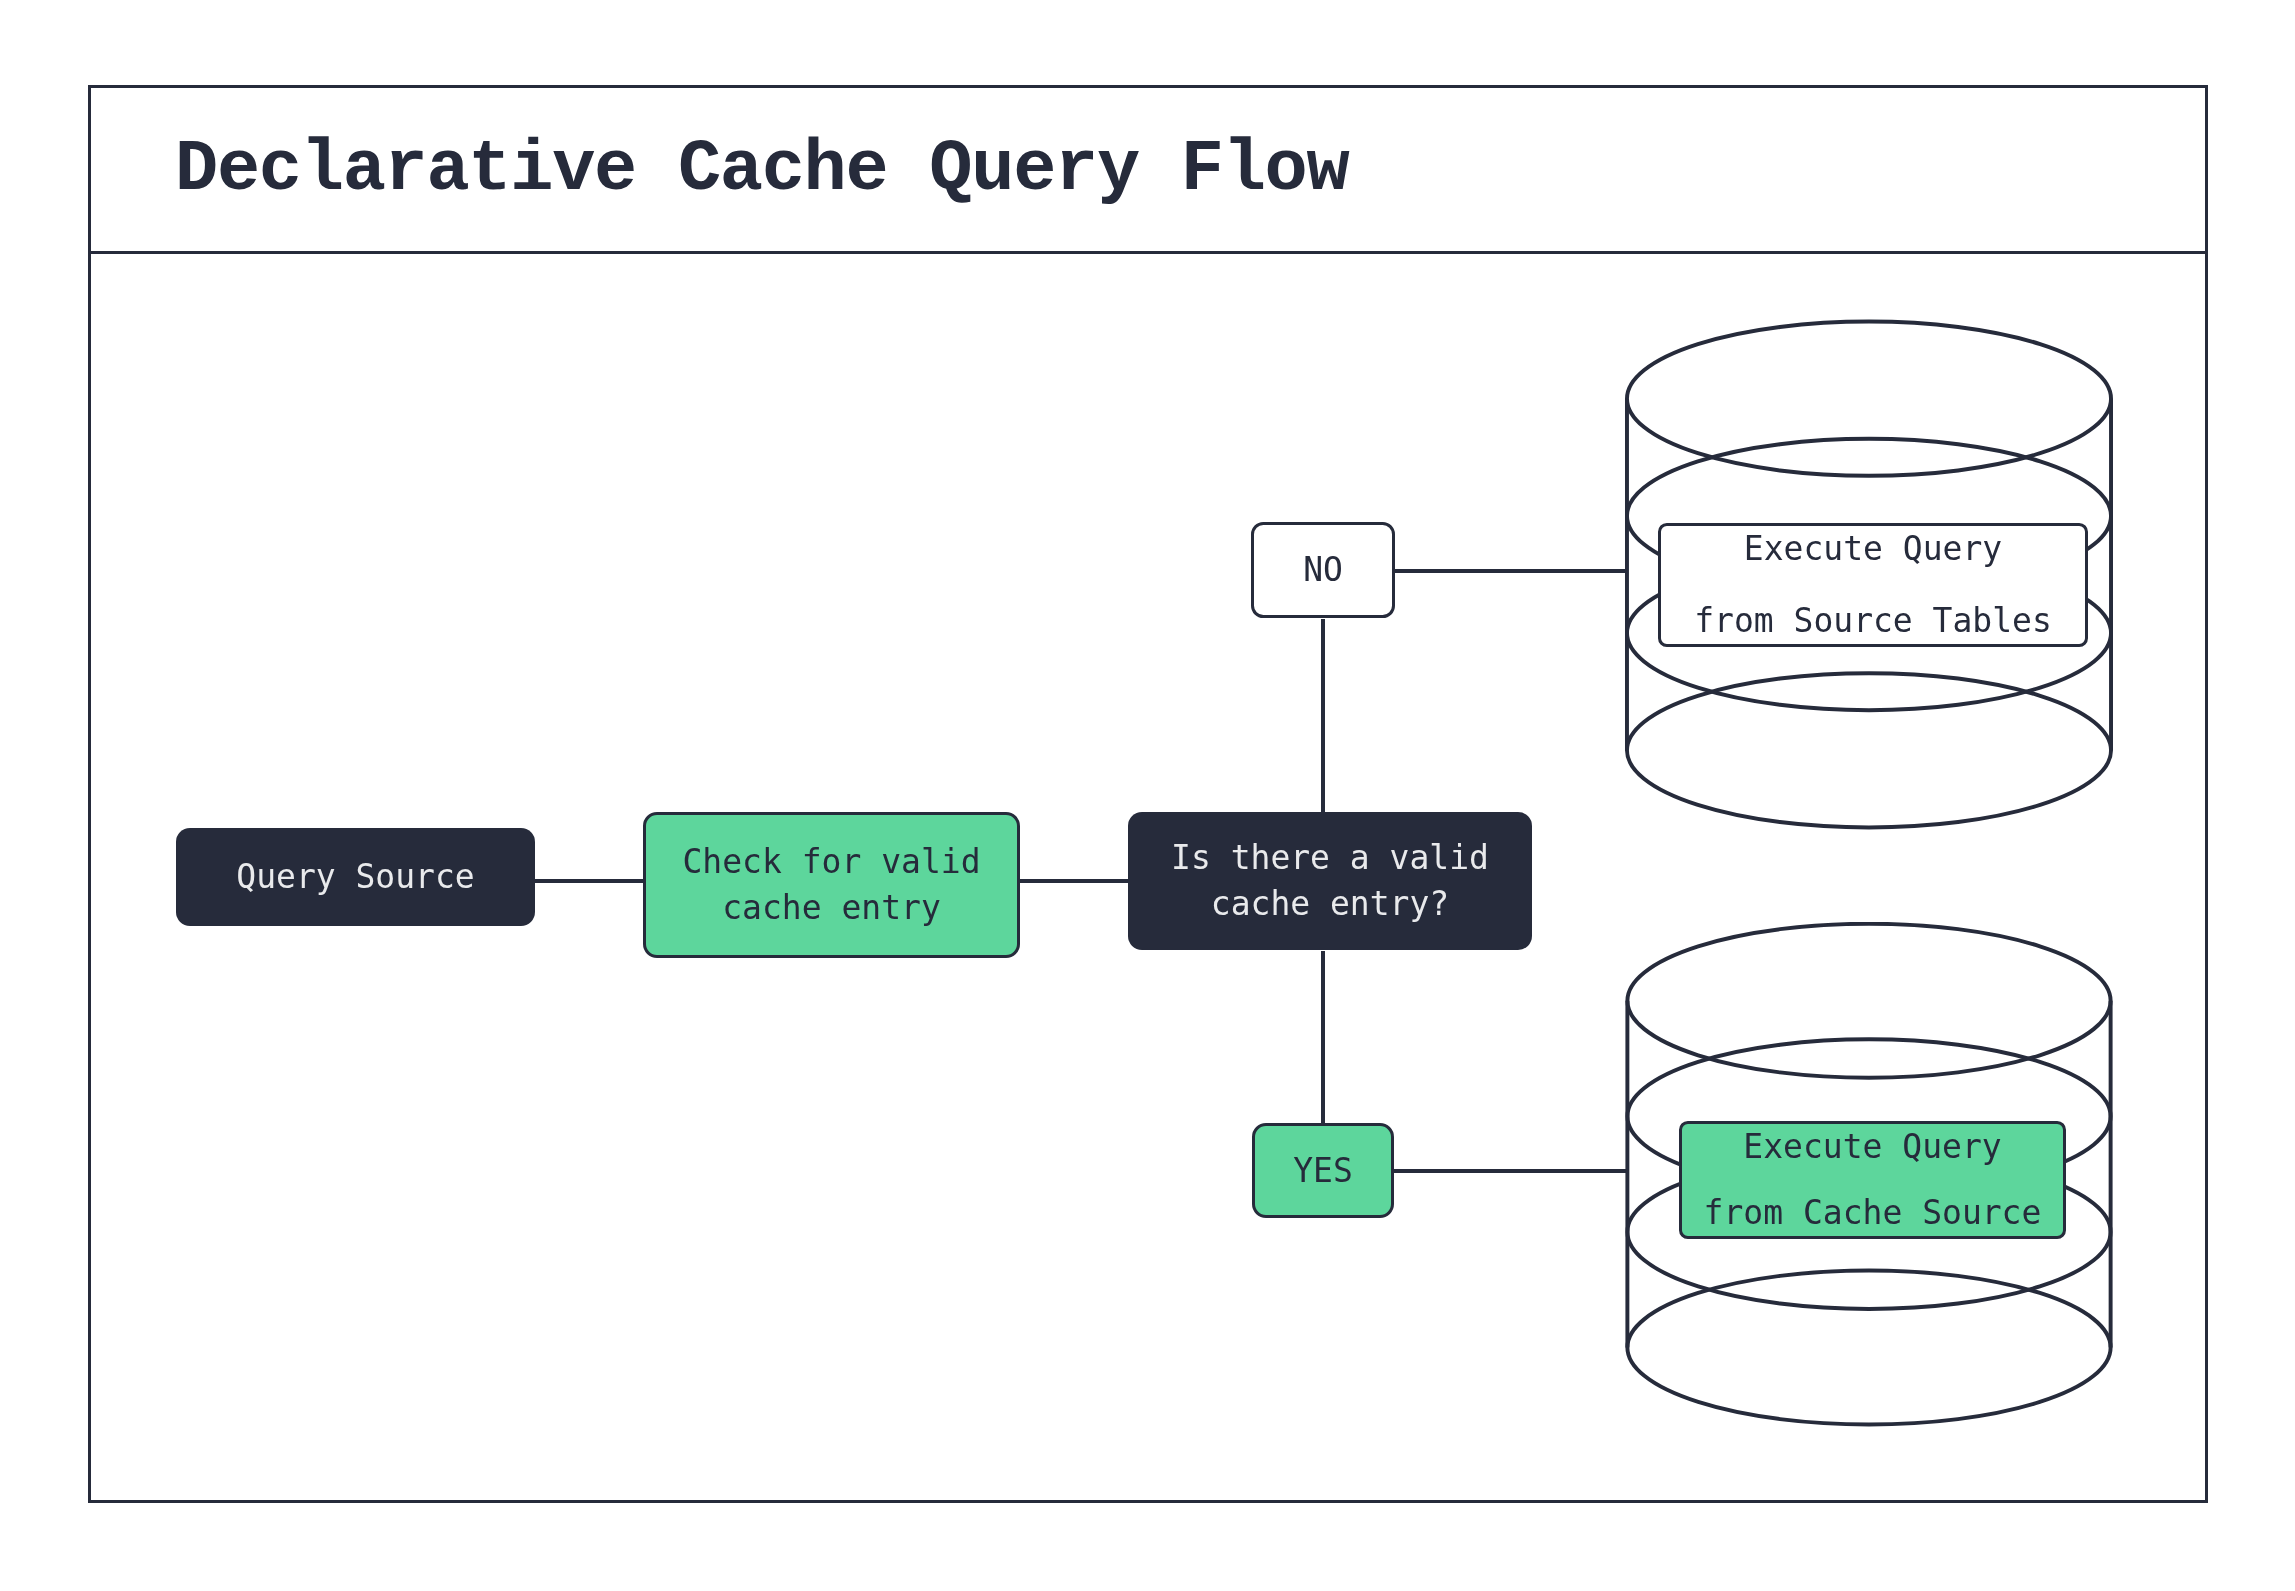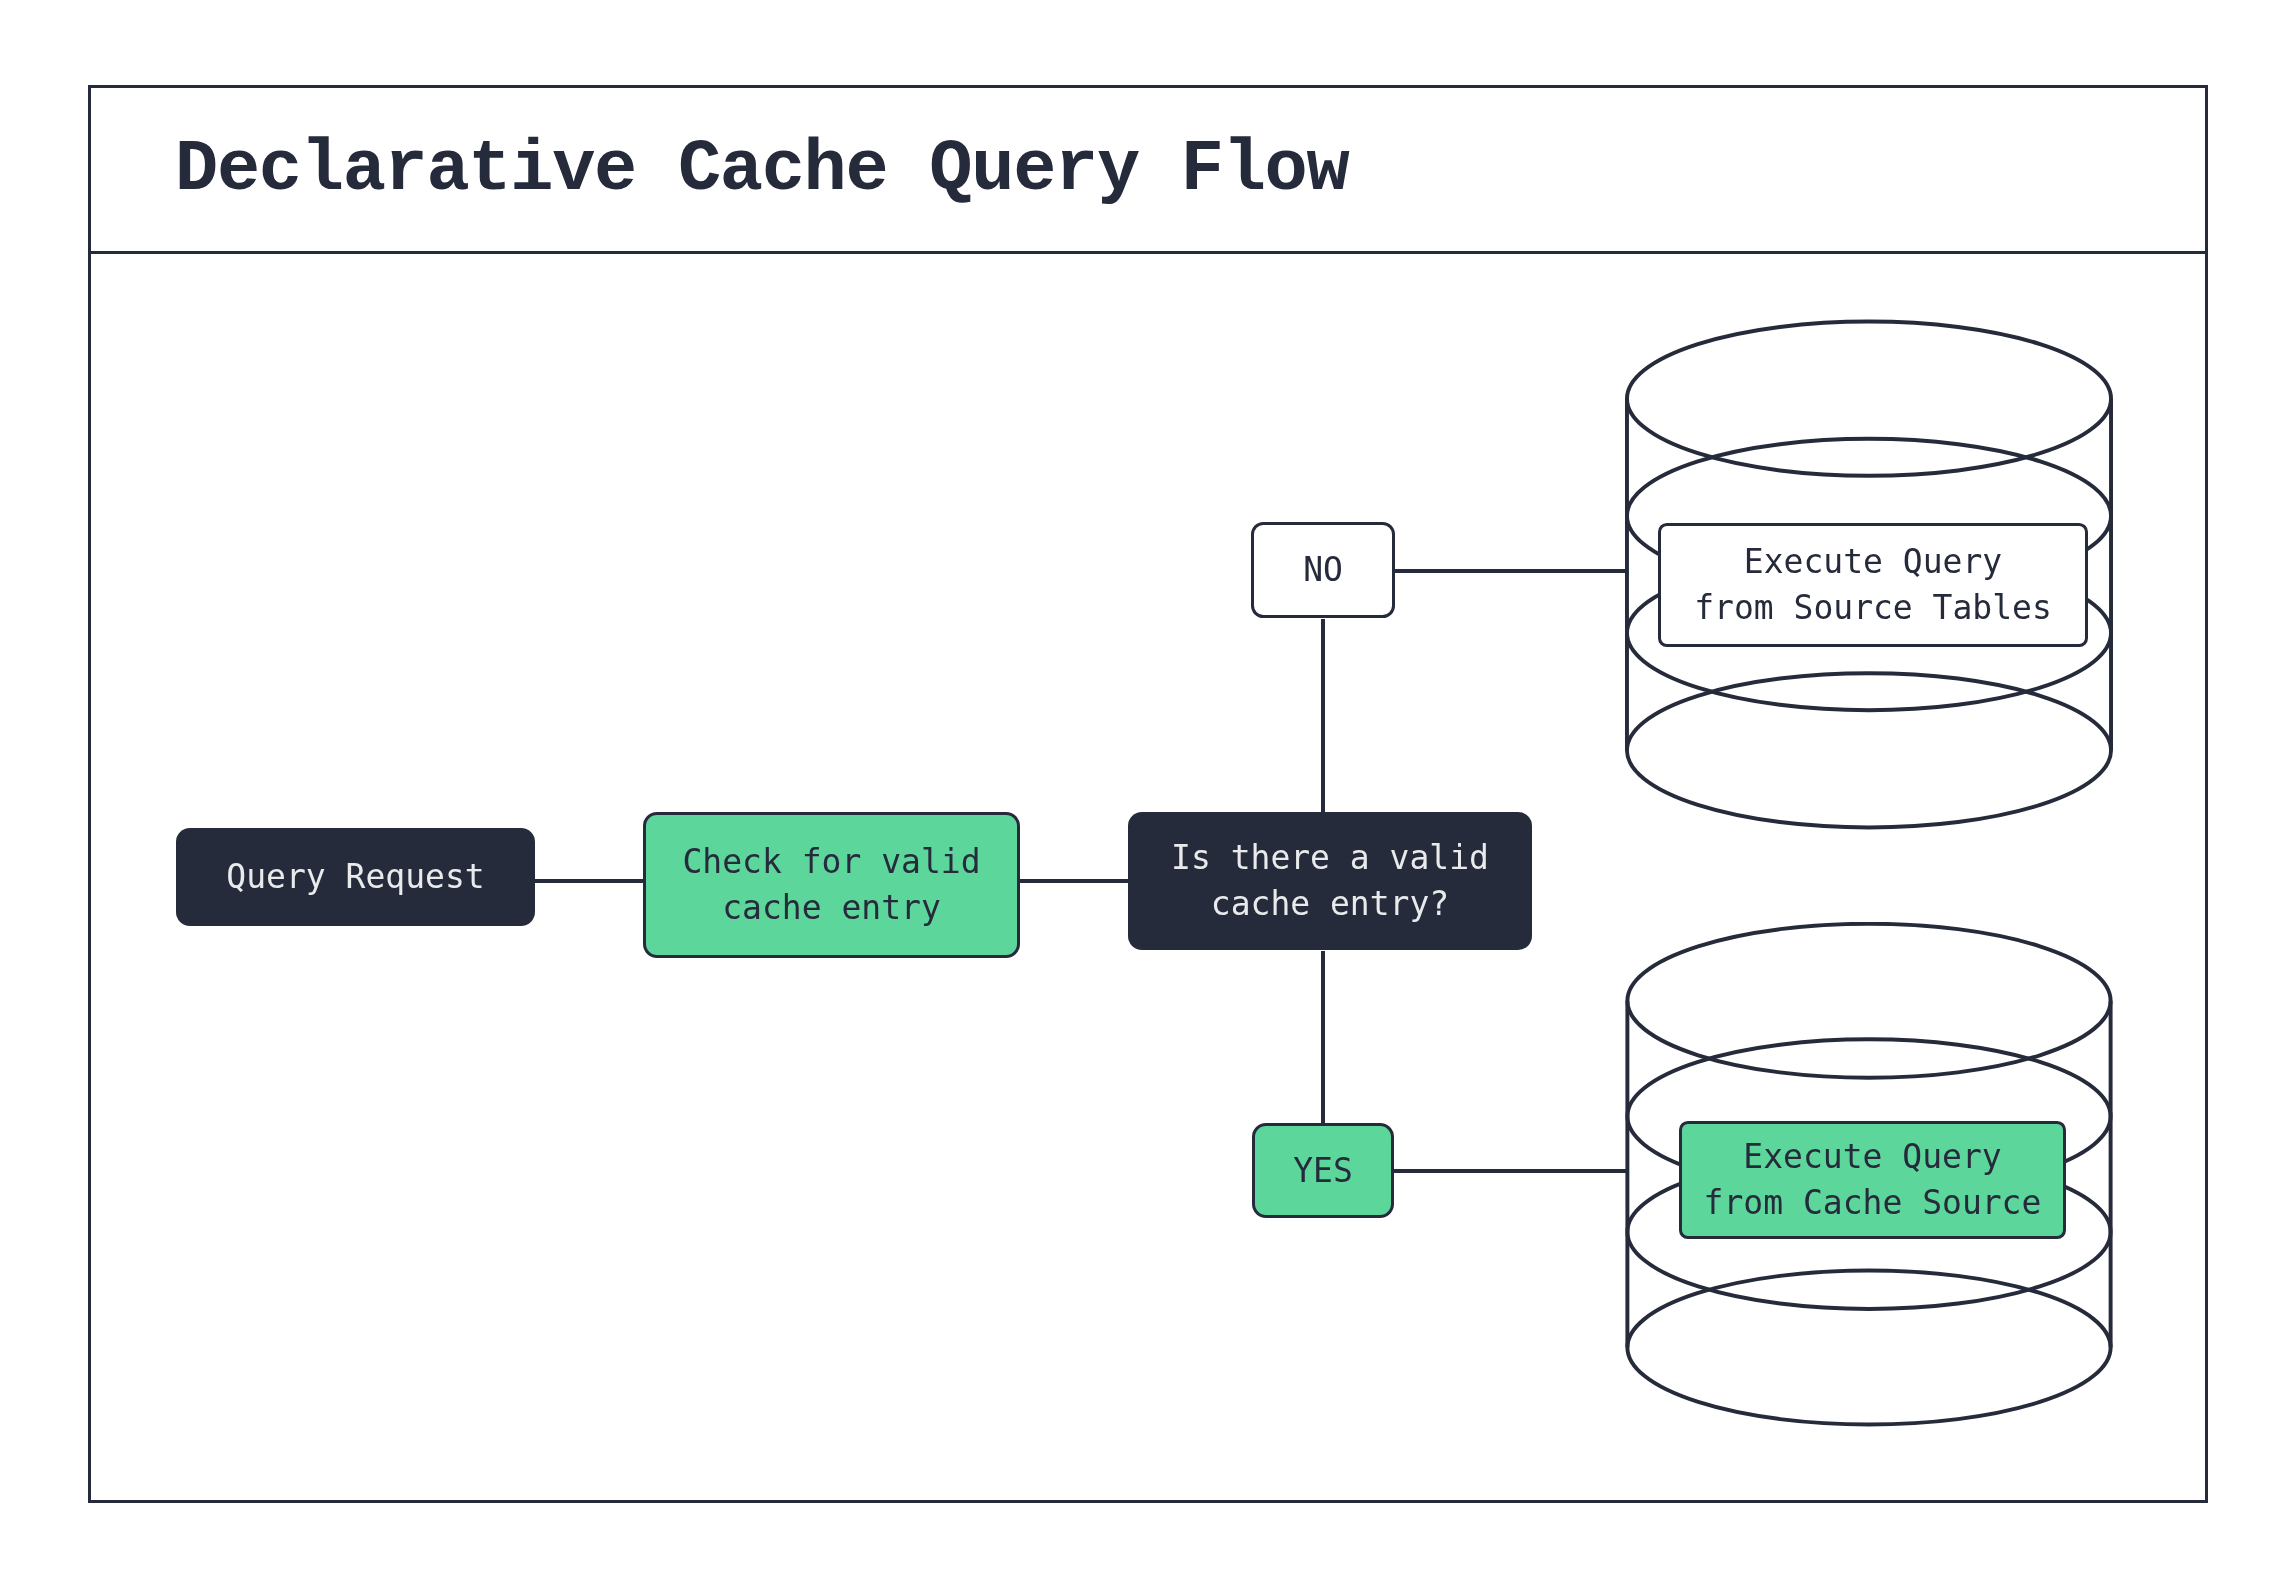--- a/index.html
+++ b/index.html
@@ -39,21 +39,21 @@
     border-radius:14px;
   }
   .node.dark{background:var(--dark,#262b3b);color:var(--light_text,#e9eaec);}
   .node.green{background:var(--green,#5dd69c);color:var(--dark,#262b3b);border:3.5px solid var(--dark,#262b3b);}
   .node.white{background:var(--surface,#ffffff);color:var(--dark,#262b3b);border:3.5px solid var(--dark,#262b3b);}
   .edge{position:absolute;background:var(--dark,#262b3b);}
   .db-svg{position:absolute;}
   .db-svg ellipse,.db-svg line{stroke:var(--dark,#262b3b);stroke-width:4.5;fill:none;}
   .db-label{
     position:absolute;
-    display:flex;flex-direction:column;align-items:center;justify-content:center;
+    display:flex;flex-direction:column;align-items:center;justify-content:space-between;
     box-sizing:border-box;
     font-family:"DejaVu Sans Mono","Liberation Mono",monospace;
     font-size:33px;font-weight:500;line-height:1.38;
     text-align:center;white-space:nowrap;
     border:3.5px solid var(--dark,#262b3b);border-radius:8.8px;
     color:var(--dark,#262b3b);
   }
   .db-label.white{background:var(--surface,#ffffff);}
   .db-label.green{background:var(--green,#5dd69c);}
 </style>
@@ -69,21 +69,21 @@
   </div>
 
   <div class="edge" style="left:535px;top:879px;width:108px;height:4.4px;"></div>
   <div class="edge" style="left:1020px;top:879px;width:109px;height:4.4px;"></div>
   <div class="edge" style="left:1321px;top:619px;width:4.4px;height:194px;"></div>
   <div class="edge" style="left:1395px;top:569px;width:233px;height:4.4px;"></div>
   <div class="edge" style="left:1321px;top:951px;width:4.4px;height:173px;"></div>
   <div class="edge" style="left:1394px;top:1169px;width:234px;height:4.4px;"></div>
 
   <div class="node dark" style="left:176px;top:828px;width:359px;height:98px;">
-    <span>Query Request</span>
+    <span>Query Source</span>
   </div>
 
   <div class="node dark" style="left:1128px;top:812px;width:404px;height:138px;">
     <span>Is there a valid</span>
     <span>cache entry?</span>
   </div>
 
   <div class="node green" style="left:643px;top:812px;width:377px;height:146px;">
     <span>Check for valid</span>
     <span>cache entry</span>

